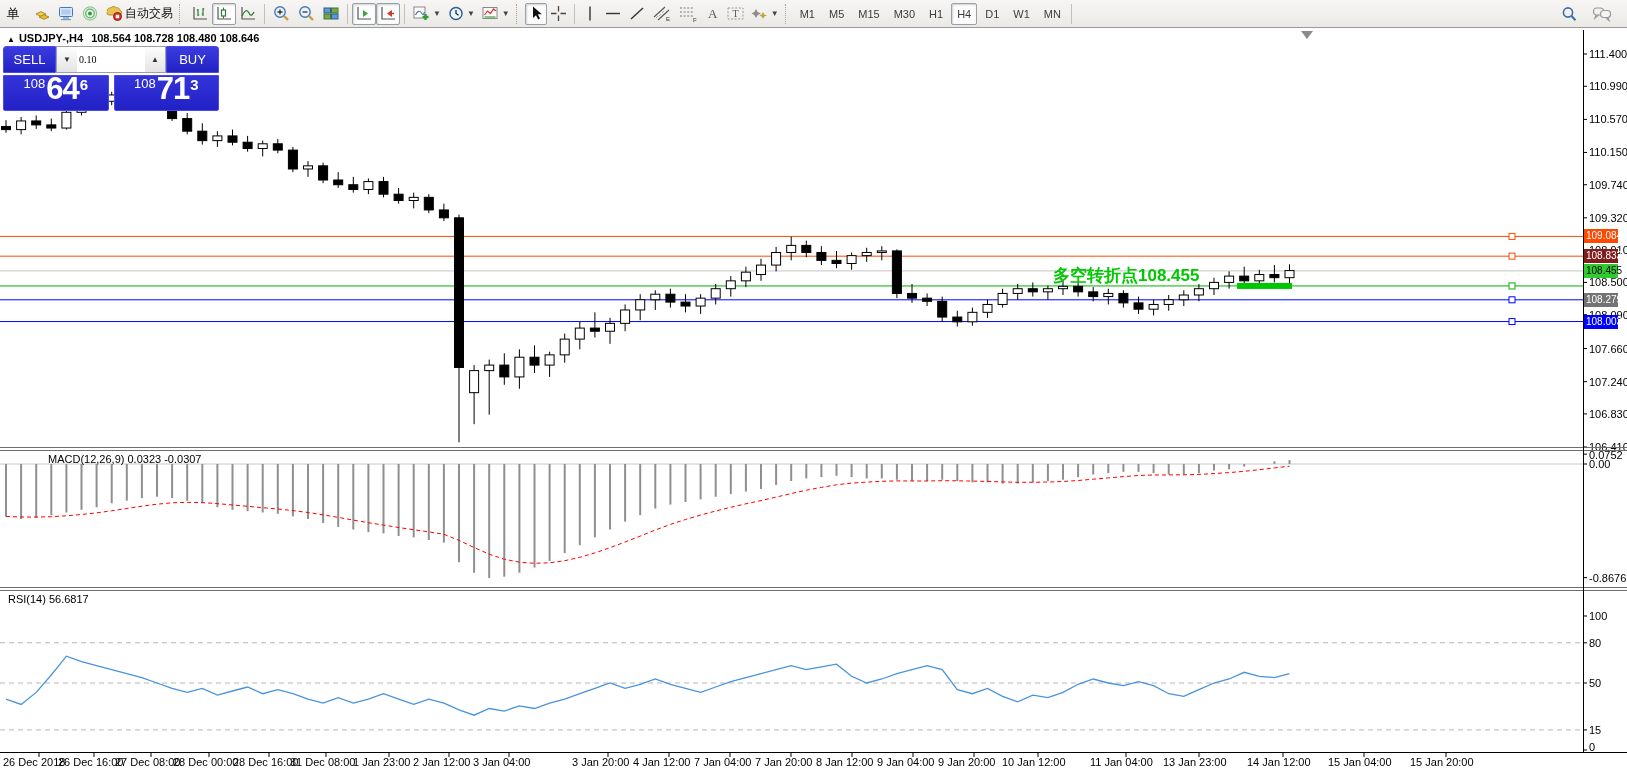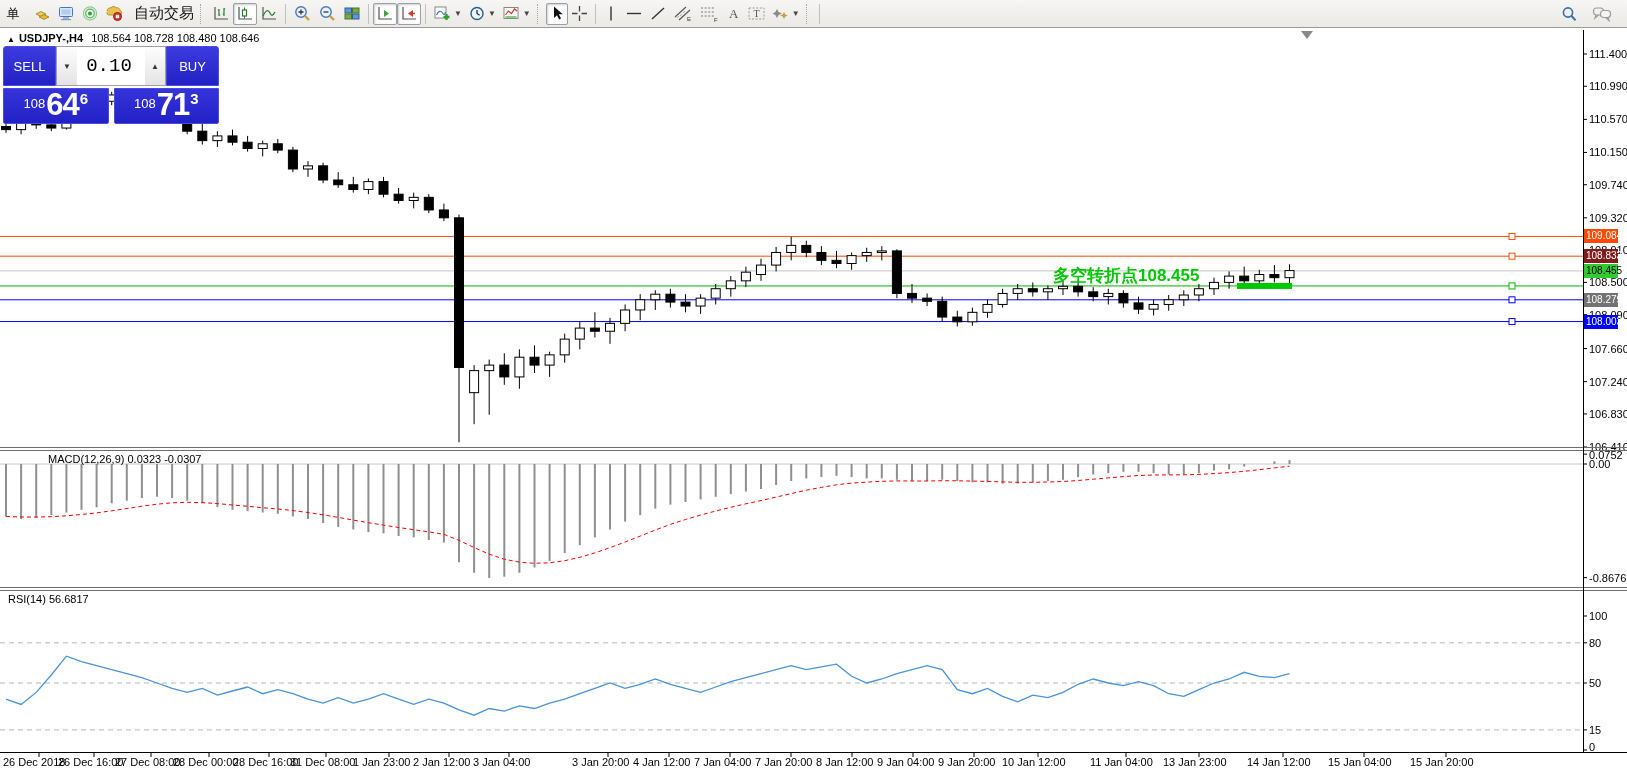--- a/index.html
+++ b/index.html
@@ -6,47 +6,47 @@
     font-family:"Liberation Sans","DejaVu Sans",sans-serif;-webkit-font-smoothing:antialiased;}
   #app{position:relative;width:1627px;height:774px;background:#fff;}
 
   
   #toolbar{position:absolute;left:0;top:0;width:1627px;height:28px;background:linear-gradient(#f7f6f5,#ebe9e6);
     border-bottom:1px solid #9a9a9a;display:flex;align-items:center;box-sizing:border-box;padding:0 2px;}
   .tbtn{height:22px;min-width:22px;display:flex;align-items:center;justify-content:center;
     border:1px solid transparent;border-radius:2px;background:transparent;padding:0 2px;box-sizing:border-box;cursor:default;}
   .tbtn.active{border:1px solid #98a0a8;background:#fdfdfd;box-shadow:inset 1px 1px 2px rgba(0,0,0,.18);}
   .tbtn svg{display:block;}
-  .tlabel{font-size:15px;color:#111;margin-left:10px;white-space:nowrap;}
+  .tlabel{font-size:12px;color:#111;margin-left:1px;white-space:nowrap;}
   .sep{width:1px;height:20px;background:#c3c0bb;margin:0 4px;}
   .grip{width:3px;height:20px;border-left:1px dotted #a8a49e;margin:0 5px 0 3px;}
   .dd{font-size:8px;color:#444;margin-left:2px;}
   .tf{font-size:11px;color:#3c3c3c;padding:0 5px;height:20px;line-height:20px;border:1px solid transparent;border-radius:2px;}
   .tf.active{border:1px solid #98a0a8;background:#fdfdfd;box-shadow:inset 1px 1px 2px rgba(0,0,0,.18);}
   #tb-right{margin-left:auto;display:flex;align-items:center;gap:8px;padding-right:10px;}
   #cut-btn{font-size:13px;color:#111;width:12px;overflow:hidden;margin-right:6px;}
 
   
   #symbol-header{position:absolute;left:7px;top:32px;font-size:11px;font-weight:bold;color:#000;z-index:5;}
   #symbol-header .tri{font-size:8px;margin-right:4px;}
-  #symbol-header .ohlc{font-weight:normal;margin-left:8px;}
+  #symbol-header .ohlc{font-weight:bold;margin-left:8px;}
 
   #trade-panel{position:absolute;left:3px;top:46px;width:216px;z-index:6;font-family:"Liberation Sans",sans-serif;}
-  #tp-row1{display:flex;height:40px;}
+  #tp-row1{display:flex;height:27px;}
   .tp-btn{background:linear-gradient(#3b3bdf,#2222c4);color:#fff;font-size:13px;display:flex;align-items:center;justify-content:center;
     border:1px solid #4a4ae8;box-sizing:border-box;}
   #sell-btn{width:53px;border-radius:3px 0 0 0;}
   #buy-btn{width:53px;border-radius:0 3px 0 0;}
   #lot-box{flex:1;display:flex;border:1px solid #9aa0a6;box-sizing:border-box;background:#fff;}
   .spin{width:20px;background:linear-gradient(#fdfdfd,#e4e4e4);border:0;display:flex;align-items:center;justify-content:center;
     font-size:8px;color:#333;}
-  #lot-input{flex:1;border:0;outline:none;text-align:center;font-size:19px;color:#000;padding-right:6px;width:60px;
-    font-family:Liberation Mono, monospace;}
+  #lot-input{flex:1;border:0;outline:none;text-align:left;font-size:10px;color:#000;padding-right:6px;width:60px;
+    font-family:Liberation Serif, serif;}
   #tp-row2{display:flex;margin-top:2px;gap:5px;height:36px;}
-  .price-box{flex:1;background:linear-gradient(#3434da,#2121c6);color:#fff;display:flex;align-items:center;justify-content:center;
+  .price-box{flex:1;background:linear-gradient(#3434da,#2121c6);color:#fff;display:flex;align-items:flex-start;justify-content:center;
     padding-bottom:3px;border-radius:0 0 2px 2px;border:1px solid #4a4ae8;box-sizing:border-box;}
   .p-small{font-size:13px;margin:0 1px 2px 0;}
   .p-big{font-size:31px;line-height:26px;font-weight:bold;letter-spacing:-1px;}
   .p-sup{font-size:15px;font-weight:bold;margin:0 0 12px 1px;}
 
   .pane-label{position:absolute;font-size:11px;color:#000;z-index:4;}
   #annotation-text{position:absolute;z-index:4;font-size:17px;font-weight:bold;white-space:nowrap;
     font-family:"Liberation Sans","DejaVu Sans",sans-serif;}
 
   .badge{position:absolute;left:1584px;width:34px;height:14px;font-size:10px;line-height:14px;padding-left:2px;
@@ -284,20 +284,31 @@
       <span>
           <svg width="18" height="17" viewBox="0 0 18 17">
         <path d="M5 4l1.6 3L10 8.6 6.6 10 5 13 3.4 10 0.5 8.6 3.4 7z" fill="#8a8a8a"></path>
         <path d="M12 7l1.3 2.4 2.7 1.1-2.7 1.1L12 14l-1.3-2.4L8 10.5l2.7-1.1z" fill="#c2a13c"></path>
       </svg>
         </span>
         <span class="dd">▼</span>
     </div>
 
     <div class="grip"></div>
+    <div id="tf-group" style="display:flex;align-items:center;gap:2px;">
+        <div class="tf">M1</div>
+        <div class="tf">M5</div>
+        <div class="tf">M15</div>
+        <div class="tf">M30</div>
+        <div class="tf">H1</div>
+        <div class="tf active">H4</div>
+        <div class="tf">D1</div>
+        <div class="tf">W1</div>
+        <div class="tf">MN</div>
+      </div>
     <div class="sep"></div>
 
     <div id="tb-right">
       <span class="tbtn">
         <span>
             <svg width="18" height="18" viewBox="0 0 18 18">
           <circle cx="8" cy="7.5" r="4.6" fill="none" stroke="#3a6ea5" stroke-width="1.6"></circle>
           <path d="M11.5 11l4 4.2" stroke="#3a6ea5" stroke-width="2"></path>
         </svg>
           </span>

